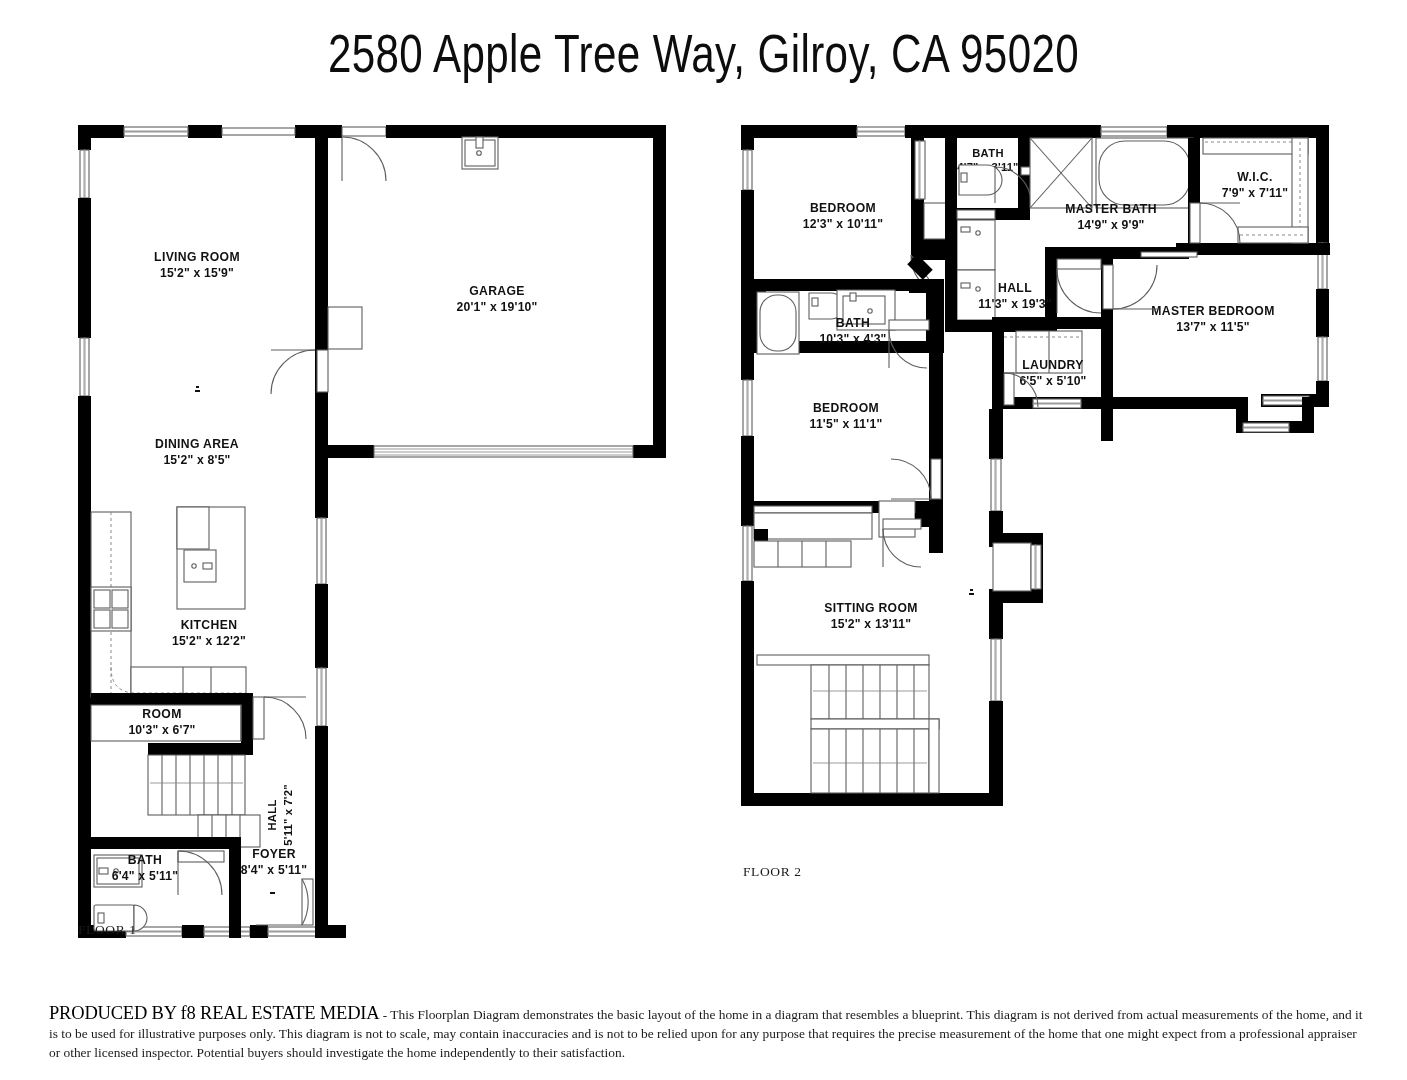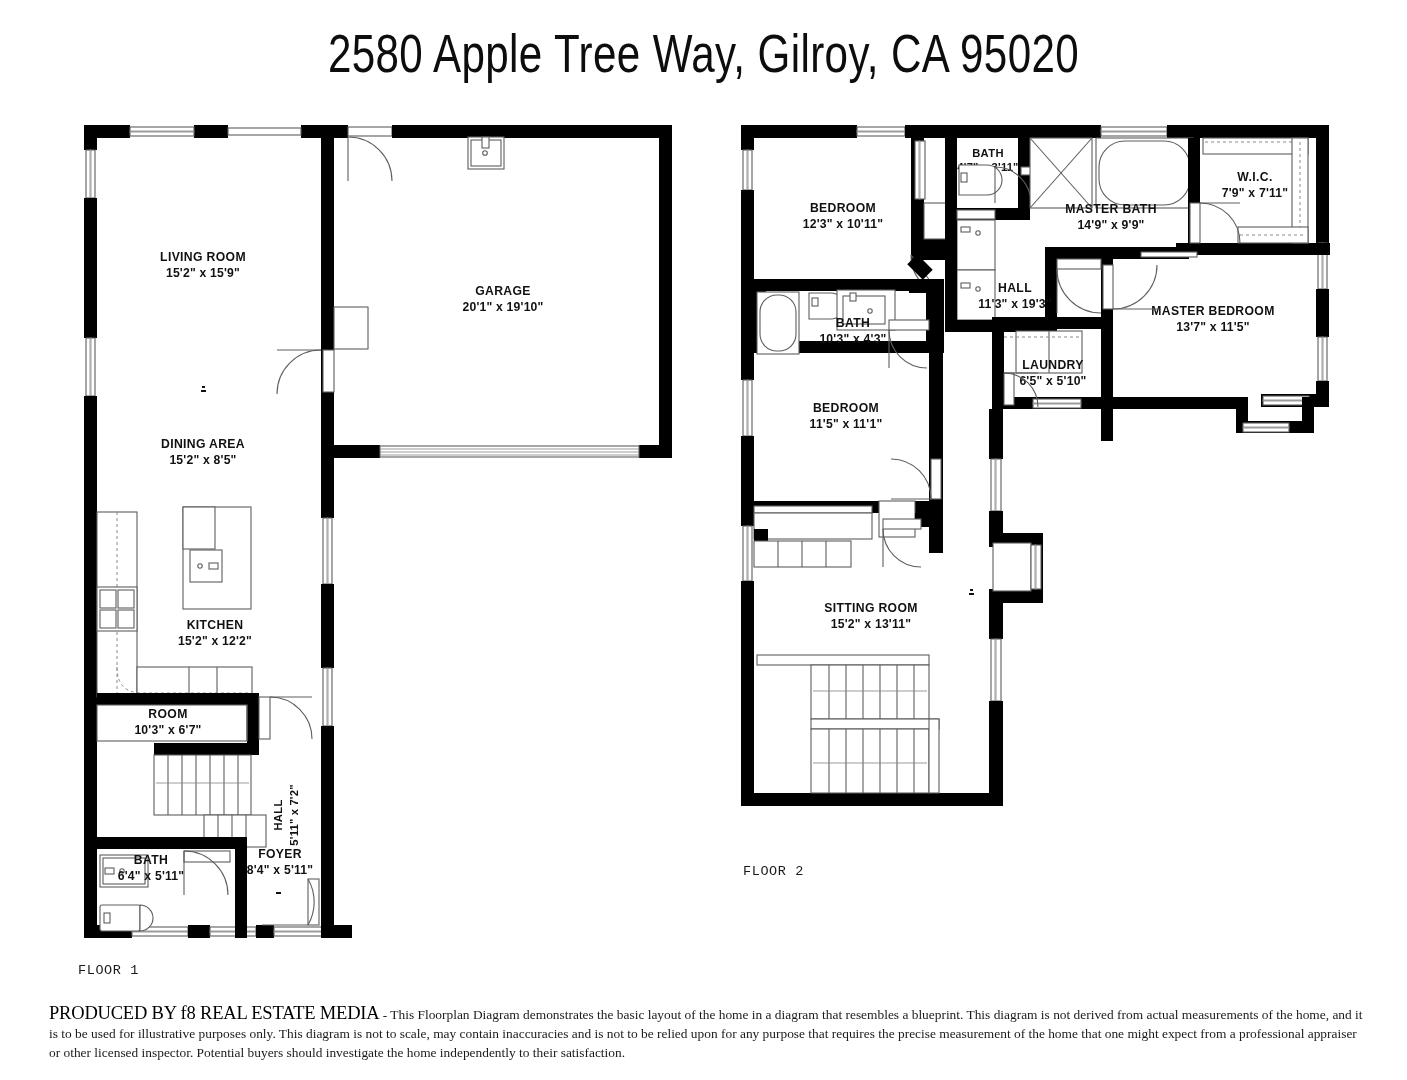--- a/index.html
+++ b/index.html
@@ -41,27 +41,27 @@
   
   .plan {
     position: absolute;
   }
   .plan svg {
     display: block;
   }
   
   .floor-caption {
     position: absolute;
-    font-family: Liberation Mono, monospace;
+    font-family: Liberation Serif, serif;
     font-size: 13.5px;
     letter-spacing: 0.6px;
     color: #1a1a1a;
     white-space: nowrap;
   }
-  #floor1-caption { left: 78px; top: 963px; }
+  #floor1-caption { left: 78px; top: 922px; }
   #floor2-caption { left: 743px; top: 864px; }
   
   #footer {
     position: absolute;
     left: 49px;
     top: 1004px;
     width: 1320px;
     font-family: Liberation Serif, serif;
     font-size: 13.4px;
     line-height: 19.2px;
@@ -98,21 +98,21 @@
   .swing { fill: none; stroke: #5e5e5e; stroke-width: 1.1; }
   .tick { fill: #111111; }
 </style>
 </head>
 <body>
 
 <div id="page">
 
   <div id="title">2580 Apple Tree Way, Gilroy, CA  95020</div>
 
-  <div class="plan" id="floor1" style="left:76px; top:115px;">
+  <div class="plan" id="floor1" style="left:70px; top:115px;">
     <svg width="610" height="830" viewBox="0 0 610 830" xmlns="http://www.w3.org/2000/svg">
 
       <g>
         <rect class="wall" x="8" y="10" width="46" height="13"></rect>
         <rect class="wall" x="118" y="10" width="34" height="13"></rect>
         <rect class="wall" x="225" y="10" width="20" height="13"></rect>
 
         <rect class="thin2" x="54" y="12" width="64" height="9"></rect>
         <rect class="hair" x="54" y="16" width="64" height="1"></rect>
 

